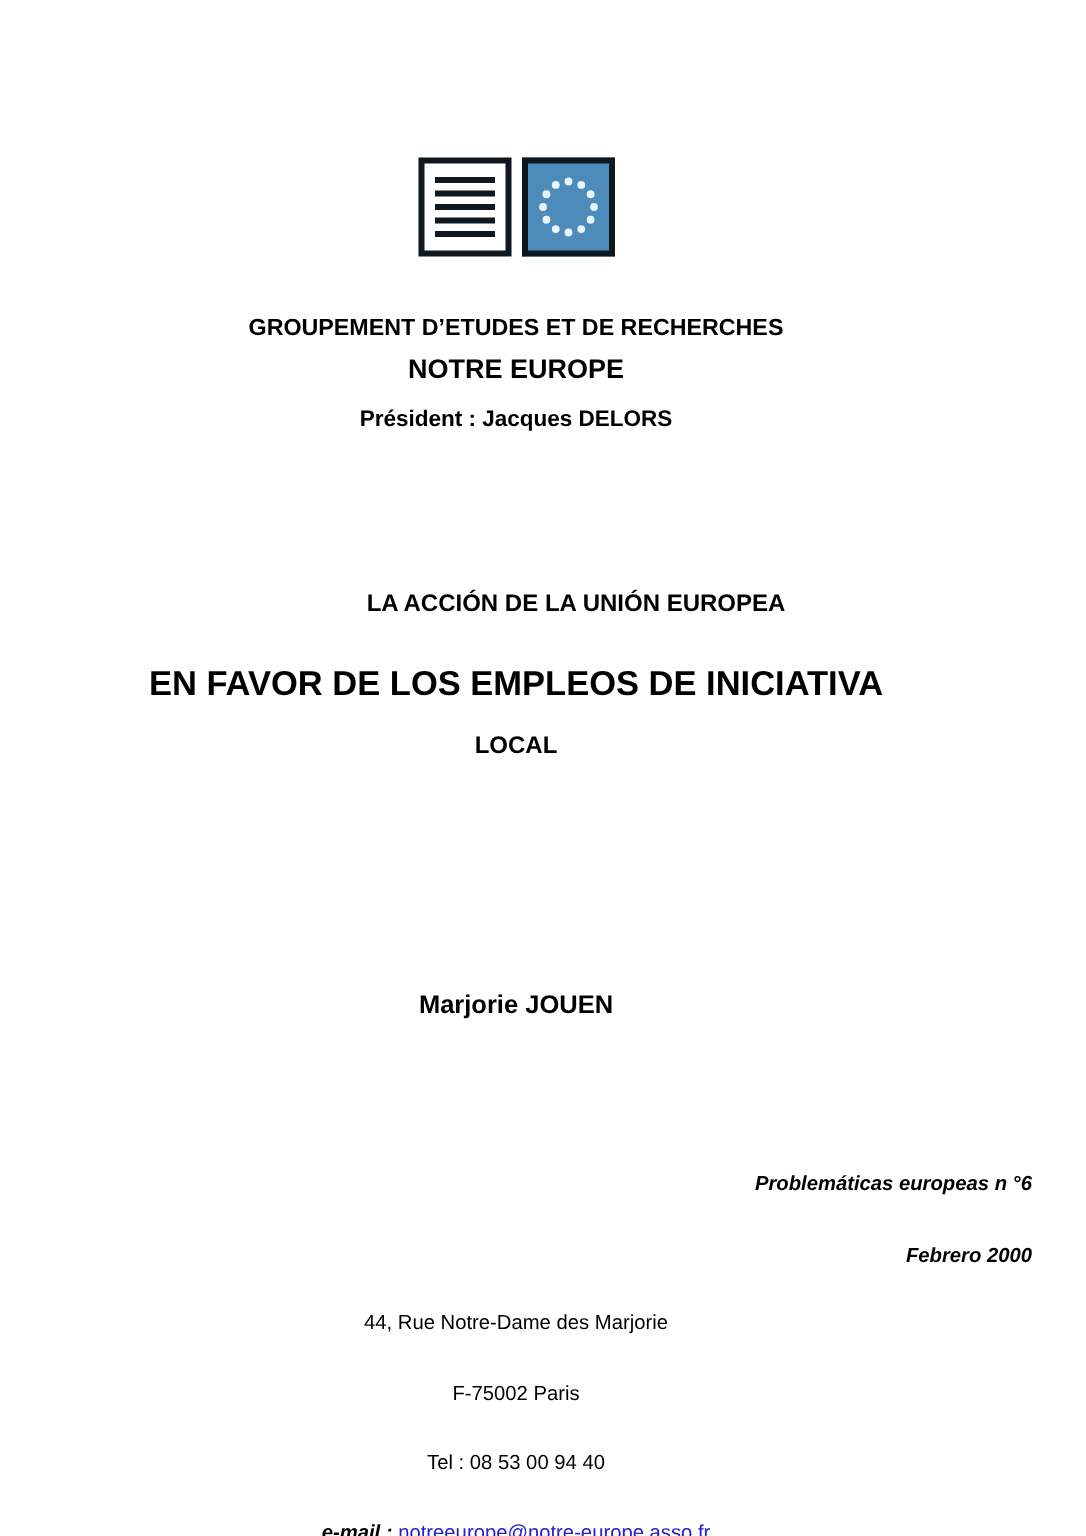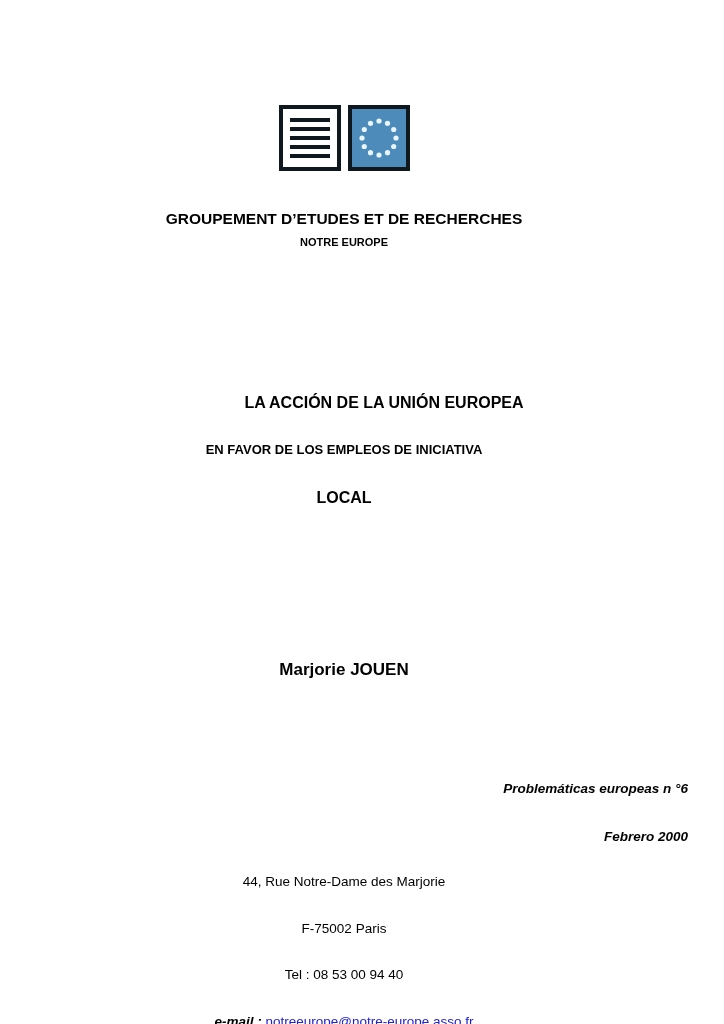--- a/index.html
+++ b/index.html
@@ -53,24 +53,24 @@
     background: #10181f;
   }
   .eu-box {
     background: #4d8cba;
     display: flex;
     align-items: center;
     justify-content: center;
   }
   
   .org-line1   { top: 210px; font-size: 15.5px; font-weight: bold; }
-  .org-line2   { top: 236px; font-size: 11px; font-weight: bold; }
+  .org-line2   { top: 236px; font-size: 18px; font-weight: bold; }
   .president   { top: 271px; font-size: 15px;   font-weight: bold; }
   .title-line1 { top: 394px; font-size: 16px;   font-weight: bold; padding-left: 40px; }
-  .title-line2 { top: 442px; font-size: 13px;   font-weight: bold; }
+  .title-line2 { top: 442px; font-size: 23px;   font-weight: bold; }
   .title-line3 { top: 489px; font-size: 16px;   font-weight: bold; }
   .author      { top: 660px; font-size: 17px;   font-weight: bold; }
   .series      { top: 749px; font-size: 13.5px; font-weight: bold; font-style: italic; line-height: 16px; text-align: right; }
   .contact     { top: 843px; font-size: 13.5px; line-height: 15.5px; }
   .email-label { font-weight: bold; font-style: italic; }
   .email-link {
     color: #2222cc;
     text-decoration: underline;
     cursor: pointer;
   }
@@ -103,20 +103,21 @@
           <circle cx="10" cy="29" r="2.6"></circle>
           <circle cx="12.28" cy="20.5" r="2.6"></circle>
           <circle cx="18.5" cy="14.28" r="2.6"></circle>
         </g>
       </svg>
     </div>
   </div>
 
   <div class="centered org-line1">GROUPEMENT D’ETUDES ET DE RECHERCHES</div>
   <div class="centered org-line2">NOTRE EUROPE</div>
+  <div class="centered president">Président : Jacques DELORS</div>
 
   <div class="centered title-line1">LA ACCIÓN DE LA UNIÓN EUROPEA</div>
   <div class="centered title-line2">EN FAVOR DE LOS EMPLEOS DE INICIATIVA</div>
   <div class="centered title-line3">LOCAL</div>
 
   <div class="centered author">Marjorie JOUEN</div>
 
   <div class="centered series">
     <div>Problemáticas europeas n °6</div>
     <div>Febrero 2000</div>

